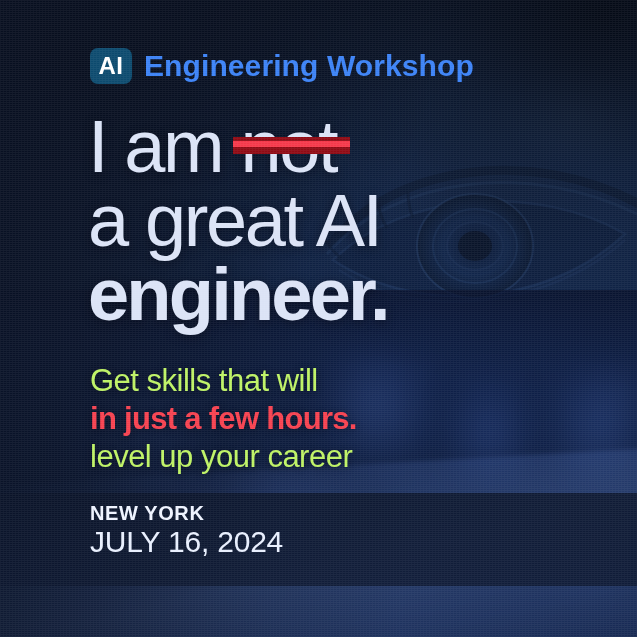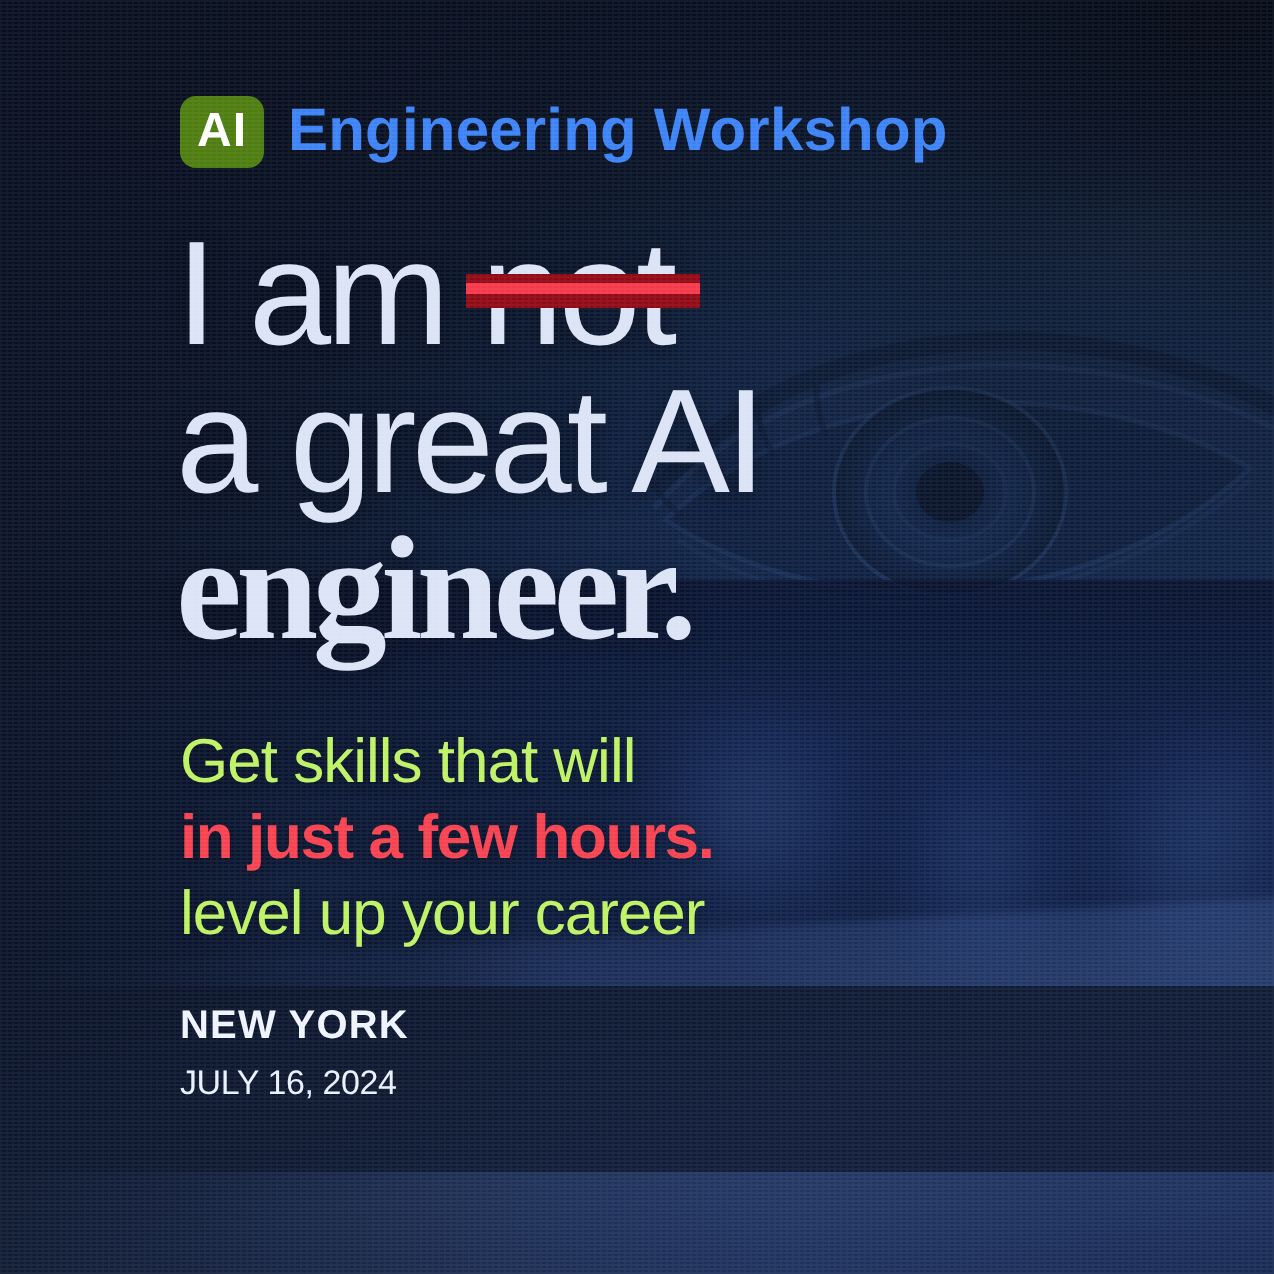--- a/index.html
+++ b/index.html
@@ -127,21 +127,21 @@
     align-items: center;
     gap: 12px;
   }
   .brand-badge {
     display: inline-flex;
     align-items: center;
     justify-content: center;
     width: 42px;
     height: 36px;
     border-radius: 8px;
-    background: #4d7c0f;
+    background: #0c4a6e;
     color: #ffffff;
     font-weight: 700;
     font-size: 24px;
     letter-spacing: .5px;
     line-height: 1;
     padding-bottom: 1px;
   }
   .brand-text {
     color: #3b82f6;
     font-size: 30px;
@@ -162,21 +162,20 @@
     font-size: 74px;
     line-height: 74px;
     font-weight: 400;
     letter-spacing: -2.4px;
     white-space: nowrap;
     text-shadow: 0 2px 10px rgba(3,8,20,.55);
   }
   .hl-line.bold {
     font-weight: 700;
     letter-spacing: -2.8px;
-    font-family: Liberation Serif, serif;
   }
   .struck {
     position: relative;
     display: inline-block;
   }
   .struck .strike-bar {
     position: absolute;
     left: -7px;
     right: -14px;
     top: 50%;
@@ -224,21 +223,21 @@
   .info-venue {
     color: #eef3ff;
     font-size: 20px;
     font-weight: 700;
     letter-spacing: .6px;
     line-height: 26px;
   }
   .info-date,
   .info-time {
     color: #e8effe;
-    font-size: 17px;
+    font-size: 30px;
     font-weight: 400;
     letter-spacing: -.2px;
     line-height: 31px;
   }
 
   
   .grain {
     position: absolute;
     inset: 0;
     z-index: 20;

